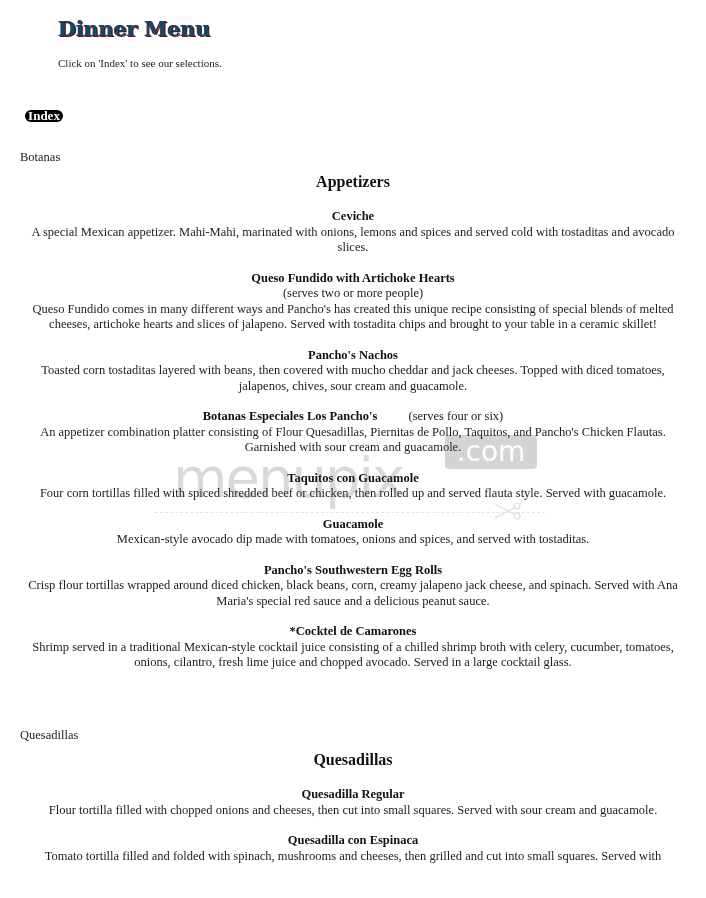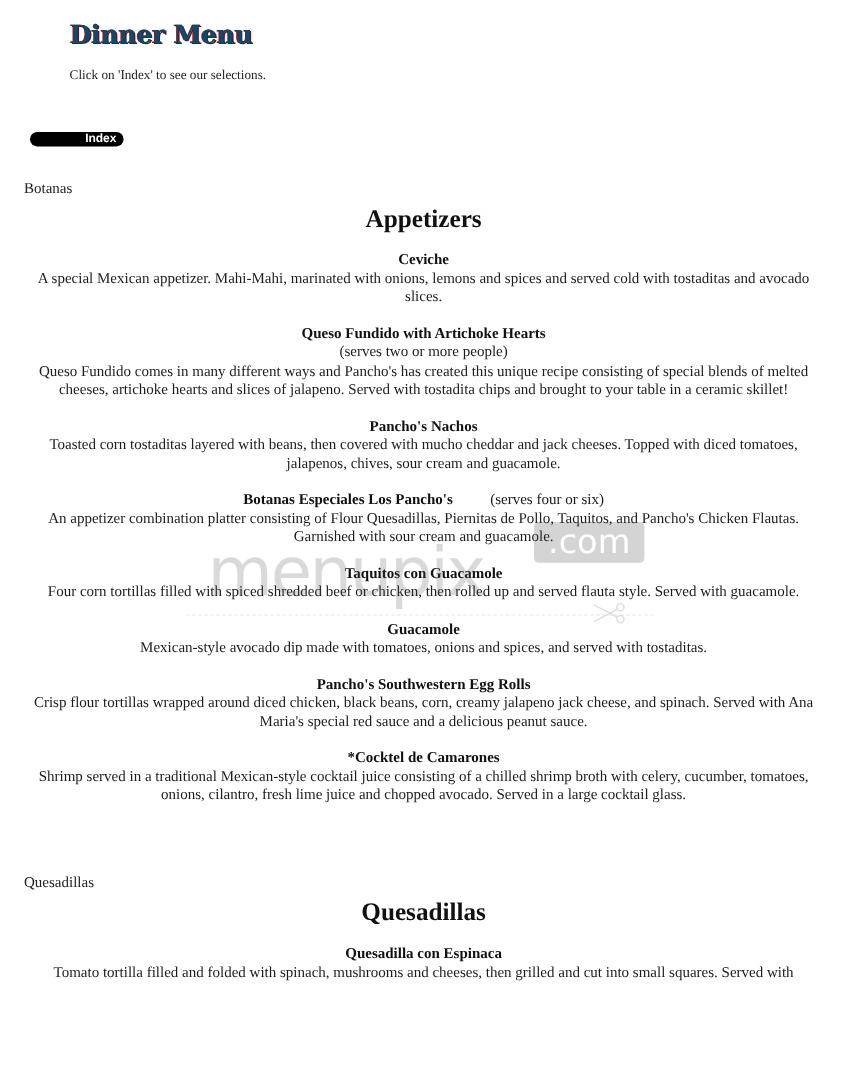--- a/index.html
+++ b/index.html
@@ -12,27 +12,27 @@
       position: absolute; left: 58px; top: 16px;
       font-family: "DejaVu Serif", "Liberation Serif", serif;
       font-weight: bold; font-size: 21px; letter-spacing: -0.3px;
       color: #0c4a6e;
       text-shadow: 1px 1px 0 #6b1014, -0.5px -0.5px 0 #8a1a1e;
     }
     .subtitle { position: absolute; left: 58px; top: 57px; font-size: 11px; color: #222; }
     .index-btn {
       position: absolute; left: 25px; top: 110px; width: 38px; height: 12px;
       background: #000; color: #fff; border-radius: 7px;
-      font-family: Liberation Sans, sans-serif; font-weight: bold;
-      font-size: 10px; line-height: 12px; text-align: center; cursor: pointer; padding-left: 40px;
+      font-family: Liberation Serif, serif; font-weight: bold;
+      font-size: 13px; line-height: 12px; text-align: center; cursor: pointer;
     }
     .anchor-label { position: absolute; left: 20px; font-size: 12.5px; color: #222; font-family: Liberation Serif, serif; }
     .section { position: absolute; left: 16px; width: 674px; text-align: center; }
     .section h2 {
-      margin: 0; font-size: 21px; font-weight: bold; line-height: 22px; color: #111;
+      margin: 0; font-size: 16px; font-weight: bold; line-height: 22px; color: #111;
     }
     .item { margin-top: 16px; line-height: 15.5px; }
     .item + .item { margin-top: 15px; }
     .item .name { font-weight: bold; color: #111; }
     .item .note { font-weight: normal; margin-left: 28px; }
     .item .desc { display: block; color: #1c1c1c; }
     .watermark {
       position: absolute; left: 155px; top: 395px; width: 398px; height: 120px;
       pointer-events: none; opacity: 0.22;
     }
@@ -101,20 +101,24 @@
   <div class="item">
     <span class="name">*Cocktel de Camarones</span>
     <span class="desc">Shrimp served in a traditional Mexican-style cocktail juice consisting of a chilled shrimp broth with celery, cucumber, tomatoes, onions, cilantro, fresh lime juice and chopped avocado. Served in a large cocktail glass.</span>
   </div>
 </div>
 
 <div class="anchor-label" style="top:728px;">Quesadillas</div>
 <div class="section" style="top:749px;">
   <h2>Quesadillas</h2>
 
+  <div class="item">
+    <span class="name">Quesadilla Regular</span>
+    <span class="desc">Flour tortilla filled with chopped onions and cheeses, then cut into small squares. Served with sour cream and guacamole.</span>
+  </div>
 
   <div class="item">
     <span class="name">Quesadilla con Espinaca</span>
     <span class="desc">Tomato tortilla filled and folded with spinach, mushrooms and cheeses, then grilled and cut into small squares. Served with</span>
   </div>
 </div>
 
 <div class="watermark">
   <div class="wm-text">menupix</div>
   <div class="wm-com">.com</div>

